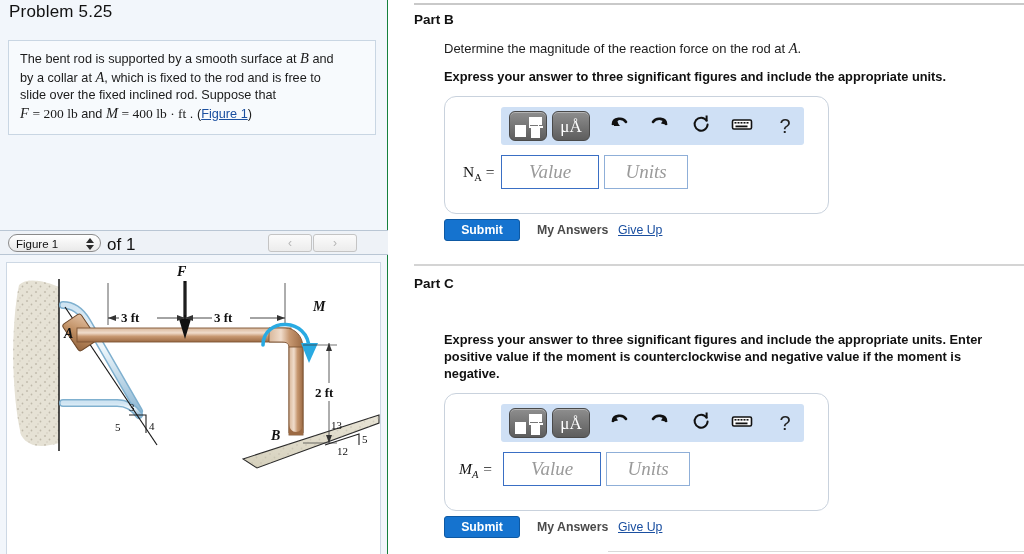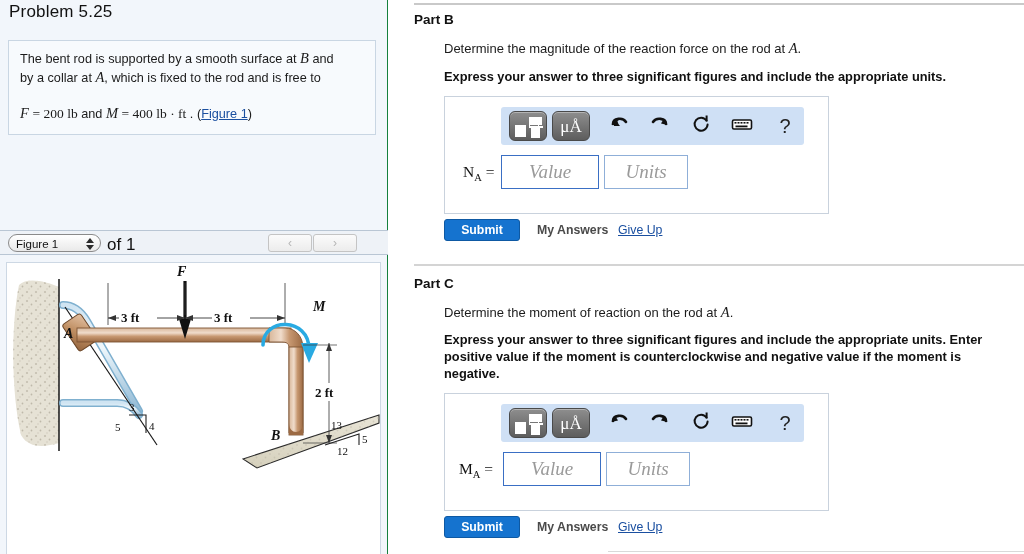--- a/index.html
+++ b/index.html
@@ -95,21 +95,21 @@
   .q-line{
     position:absolute;font-size:13px;color:#1b1b1b;line-height:17px;
   }
   .q-bold{
     position:absolute;font-weight:bold;font-size:12.8px;color:#111;line-height:17px;
   }
 
   
   .ans-box{
     position:absolute;width:385px;
-    border:1px solid #c9d2dd;border-radius:0;
+    border:1px solid #c9d2dd;border-radius:12px;
     background:#ffffff;box-sizing:border-box;
   }
   .tool-strip{
     position:absolute;left:56px;top:10px;width:303px;height:38px;
     background:#cfe0f5;border-radius:3px;
   }
   .btn-sq{
     position:absolute;top:4px;width:38px;height:30px;
     border-radius:6px;
     background:linear-gradient(#8e8e8e,#5d5d5d);
@@ -175,21 +175,21 @@
 <div class="page">
 
   <div class="left-panel">
 
     <div class="problem-title">Problem 5.25</div>
 
     <div class="problem-box">
       <div class="problem-text">
         <span>The bent rod is supported by a smooth surface at </span><span class="mvar">B</span><span> and</span><br>
         <span>by a collar at </span><span class="mvar">A</span><span>, which is fixed to the rod and is free to</span><br>
-        <br>
+        <span>slide over the fixed inclined rod. Suppose that</span><br>
         <span class="mvar">F</span>
         <span class="mnum">= 200</span>
         <span class="munit">lb</span>
         <span>and</span>
         <span class="mvar">M</span>
         <span class="mnum">= 400</span>
         <span class="munit">lb · ft</span>
         <span>.</span>
         <span>(</span><span class="figlink">Figure 1</span><span>)</span>
       </div>
@@ -385,23 +385,20 @@
     </div>
 
     <div class="submit" style="left:55px;top:219px;">Submit</div>
     <div class="myans" style="left:148px;top:223px;">My Answers</div>
     <div class="giveup" style="left:229px;top:223px;">Give Up</div>
 
     <div class="hr-mid" style="top:264px;"></div>
 
     <div class="part-head" style="left:25px;top:276px;">Part C</div>
 
-    <div class="q-line" style="left:55px;top:304px;">
-      <span>Determine the moment of reaction on the rod at </span><span class="mvar">A</span><span>.</span>
-    </div>
 
     <div class="q-bold" style="left:55px;top:331px;width:580px;">
       <span>Express your answer to three significant figures and include the appropriate units. Enter</span><br>
       <span>positive value if the moment is counterclockwise and negative value if the moment is</span><br>
       <span>negative.</span>
     </div>
 
     <div class="ans-box" style="left:55px;top:393px;height:118px;">
 
       <div class="tool-strip">
@@ -443,21 +440,21 @@
                 <rect x="9.5" y="8" width="2" height="1.6"></rect>
                 <rect x="12.5" y="8" width="2" height="1.6"></rect>
                 <rect x="15.5" y="8" width="2" height="1.6"></rect>
                 <rect x="4.5" y="11.5" width="12" height="1.8"></rect>
               </g>
             </svg>
         </div>
         <div class="ico help" style="left:272px;">?</div>
       </div>
 
-      <div class="eq-label" style="left:14px;top:66px;">
+      <div class="eq-label" style="left:14px;top:66px;font-style:italic;">
         <span>M</span><sub>A</sub><span> =</span>
       </div>
       <div class="fld value" style="left:58px;top:58px;">Value</div>
       <div class="fld units" style="left:161px;top:58px;">Units</div>
     </div>
 
     <div class="submit" style="left:55px;top:516px;">Submit</div>
     <div class="myans" style="left:148px;top:520px;">My Answers</div>
     <div class="giveup" style="left:229px;top:520px;">Give Up</div>
   </div>

